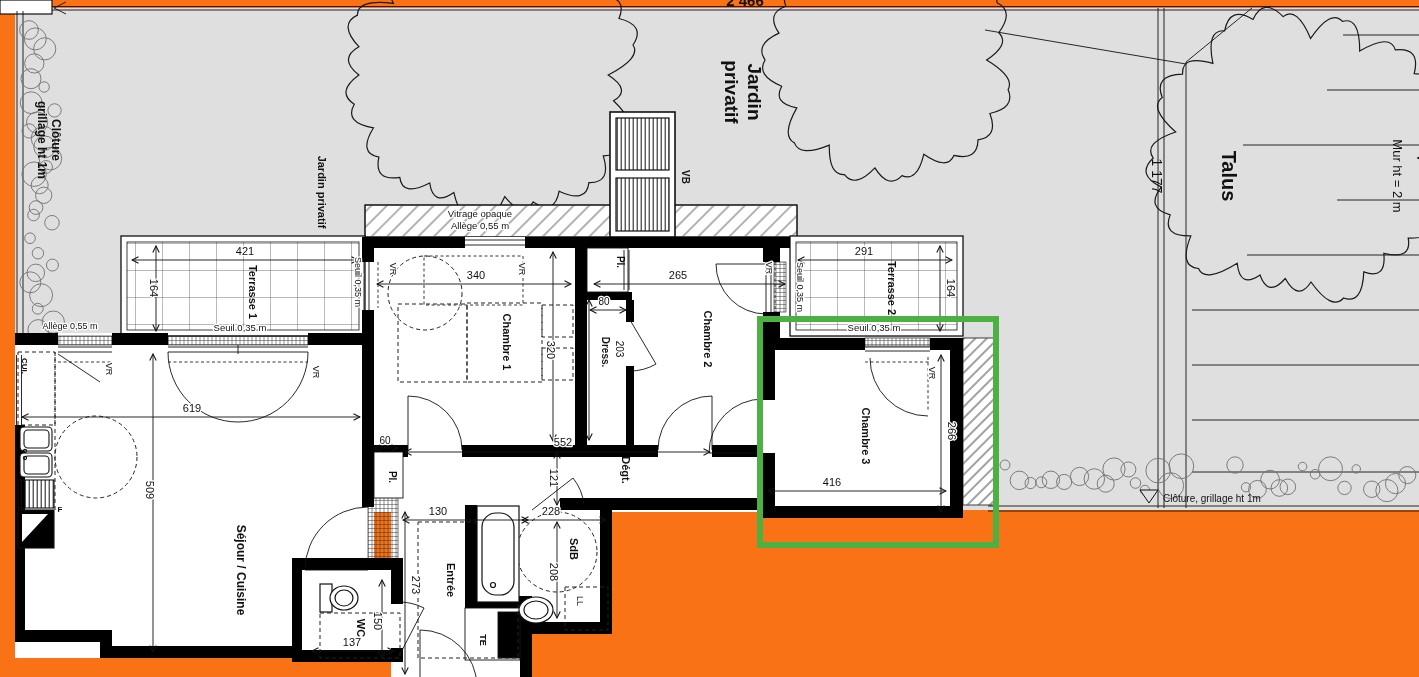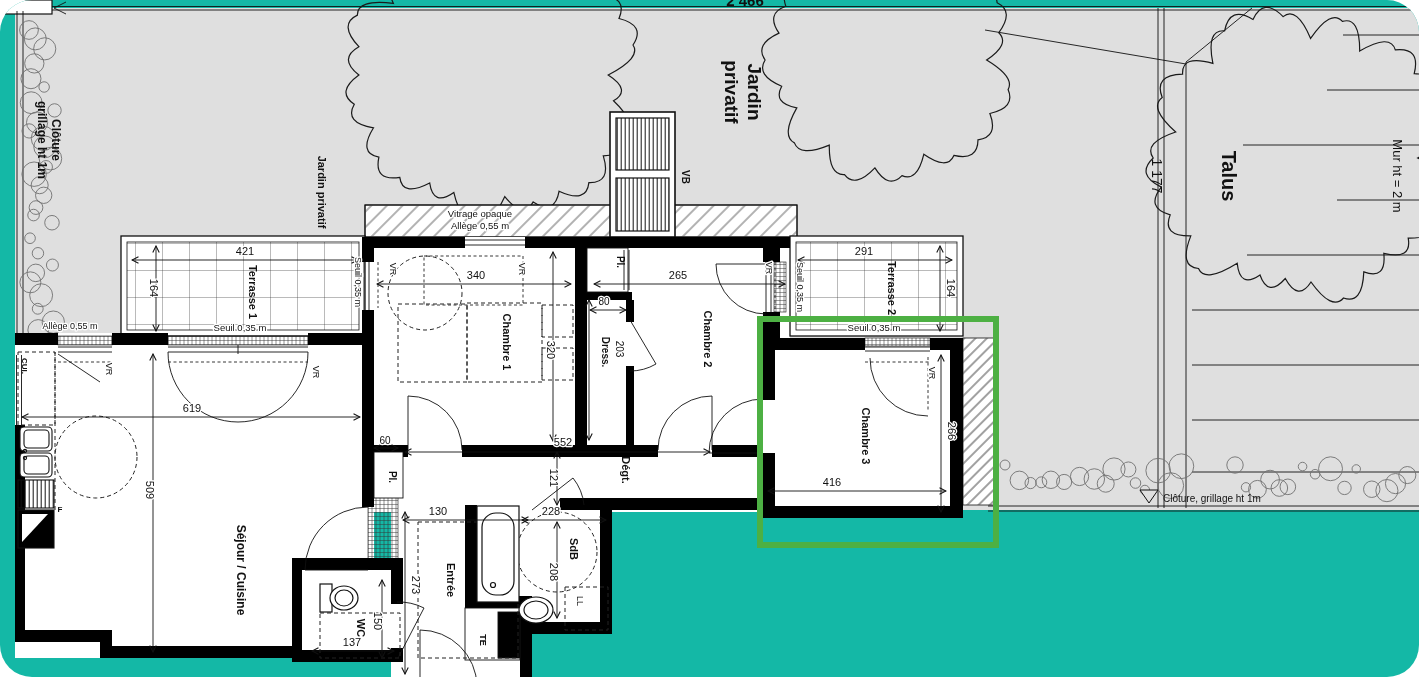--- a/index.html
+++ b/index.html
@@ -1,16 +1,16 @@
 <!DOCTYPE html>
 <html><head>
 <meta charset="utf-8">
 <style>
   html,body{margin:0;padding:0;background:#fff;}
-  .wrap{width:1419px;height:677px;overflow:hidden;background:#14b8a6;position:relative;border-radius:32px;}
+  .wrap{width:1419px;height:677px;overflow:hidden;background:#f97316;position:relative;}
   svg{display:block;}
   text.lb{font-family:"Liberation Sans","DejaVu Sans",sans-serif;fill:#111;}
   text.bold{font-weight:bold;}
   text.halo{paint-order:stroke;stroke:#ffffff;stroke-width:2.6px;stroke-linejoin:round;}
   .thin{stroke:#111;stroke-width:0.9;fill:none;}
   .wall{fill:#000;stroke:none;}
   .dash{stroke:#222;stroke-width:1;fill:none;stroke-dasharray:4 3;}
   .dashf{stroke:#222;stroke-width:0.9;fill:none;stroke-dasharray:3 2.5;}
   .fix{stroke:#111;fill:none;}
 </style>

